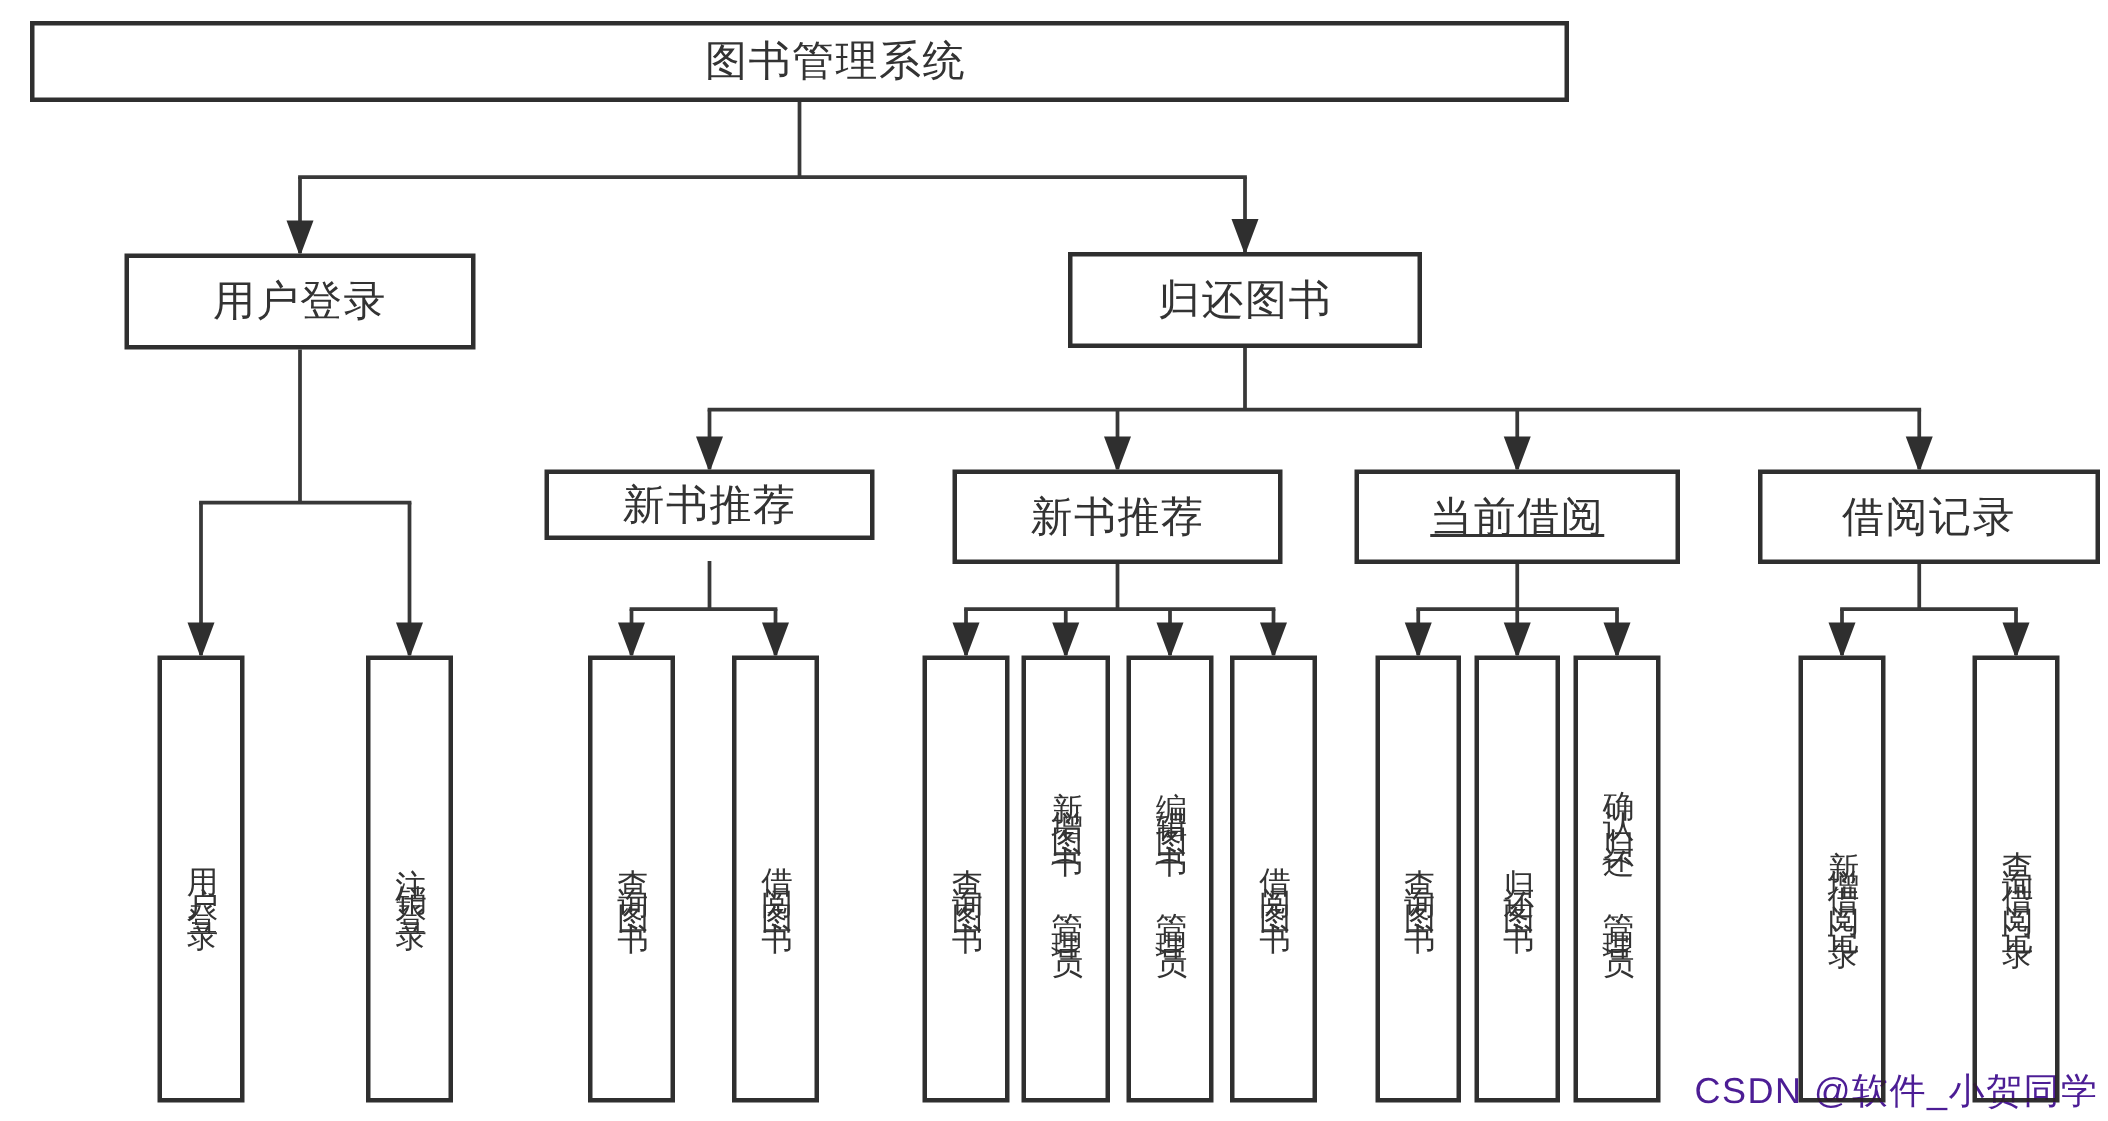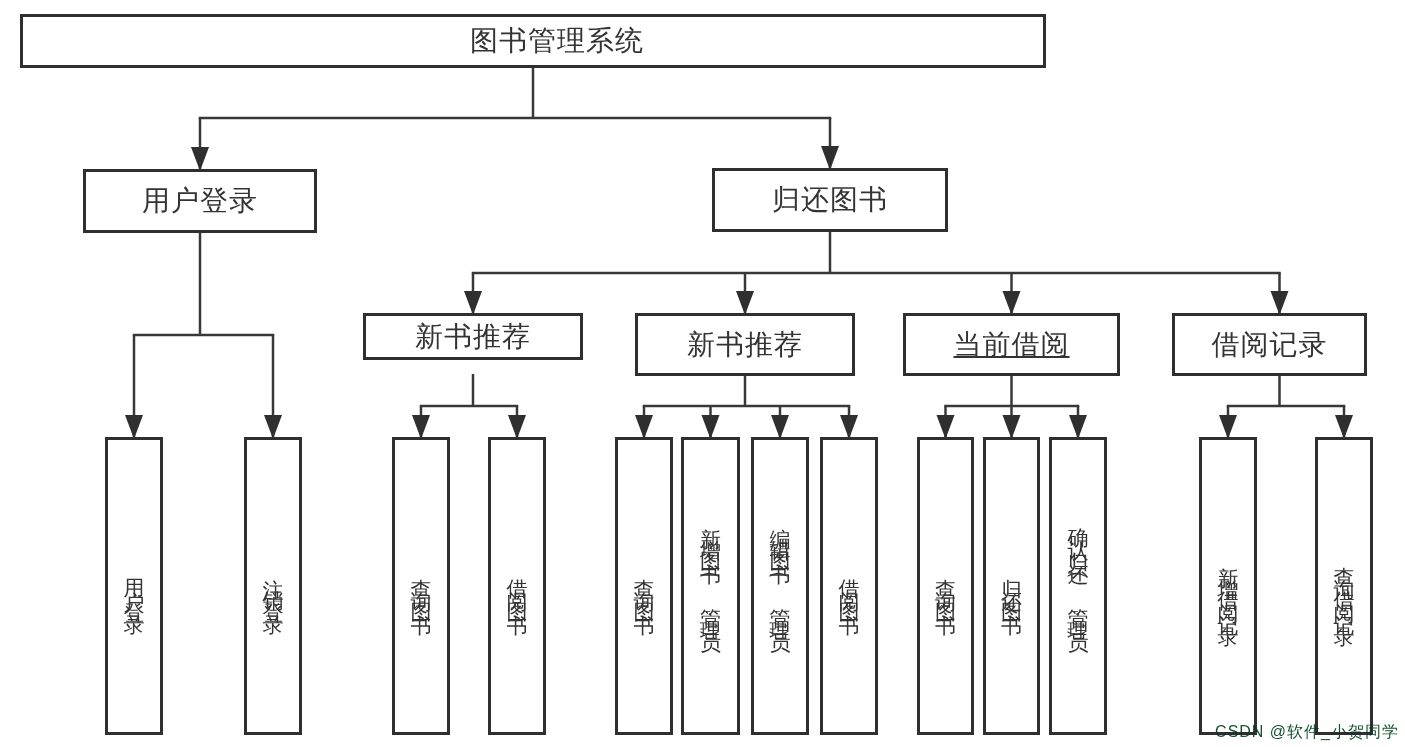--- a/index.html
+++ b/index.html
@@ -28,22 +28,22 @@
     text-orientation: mixed;
     font-size: 21px;
     letter-spacing: 12px;
     line-height: 1.15;
   }
   .rot { text-orientation: sideways; }
   .watermark {
     position: absolute;
     right: 6px;
     bottom: 4px;
-    font-size: 16px;
-    color: #14532d;
+    font-size: 24px;
+    color: #4c1d95;
     letter-spacing: 1px;
     mix-blend-mode: darken;
     white-space: nowrap;
   }
 </style>
 </head>
 <body>
 
 <div id="canvas">
   <svg id="wires" viewBox="0 0 1405 747">
@@ -112,21 +112,21 @@
       </div>
       <div class="node h node-new-book-recommend" style="left: 363px; top: 313px; width: 220px; height: 47px;">
         <span class="label">新书推荐</span>
       </div>
       <div class="node h node-book-borrowing" style="left: 635px; top: 313px; width: 220px; height: 63px;">
         <span class="label">新书推荐</span>
       </div>
       <div class="node h node-current-borrowing" style="left: 903px; top: 313px; width: 217px; height: 63px; text-decoration: underline;">
         <span class="label">当前借阅</span>
       </div>
-      <div class="node h node-borrowing-records" style="left: 1172px; top: 313px; width: 195px; height: 63px;">
+      <div class="node h node-borrowing-records" style="left: 1172px; top: 313px; width: 228px; height: 63px;">
         <span class="label">借阅记录</span>
       </div>
       <div class="node v node-leaf-user-login" style="left: 105px; top: 437px; width: 58px; height: 298px;">
         <span class="label">用户登录</span>
       </div>
       <div class="node v node-leaf-logout" style="left: 244px; top: 437px; width: 58px; height: 298px;">
         <span class="label">注销登录</span>
       </div>
       <div class="node v node-leaf-query-books-1" style="left: 392px; top: 437px; width: 58px; height: 298px;">
         <span class="label">查询图书</span>

